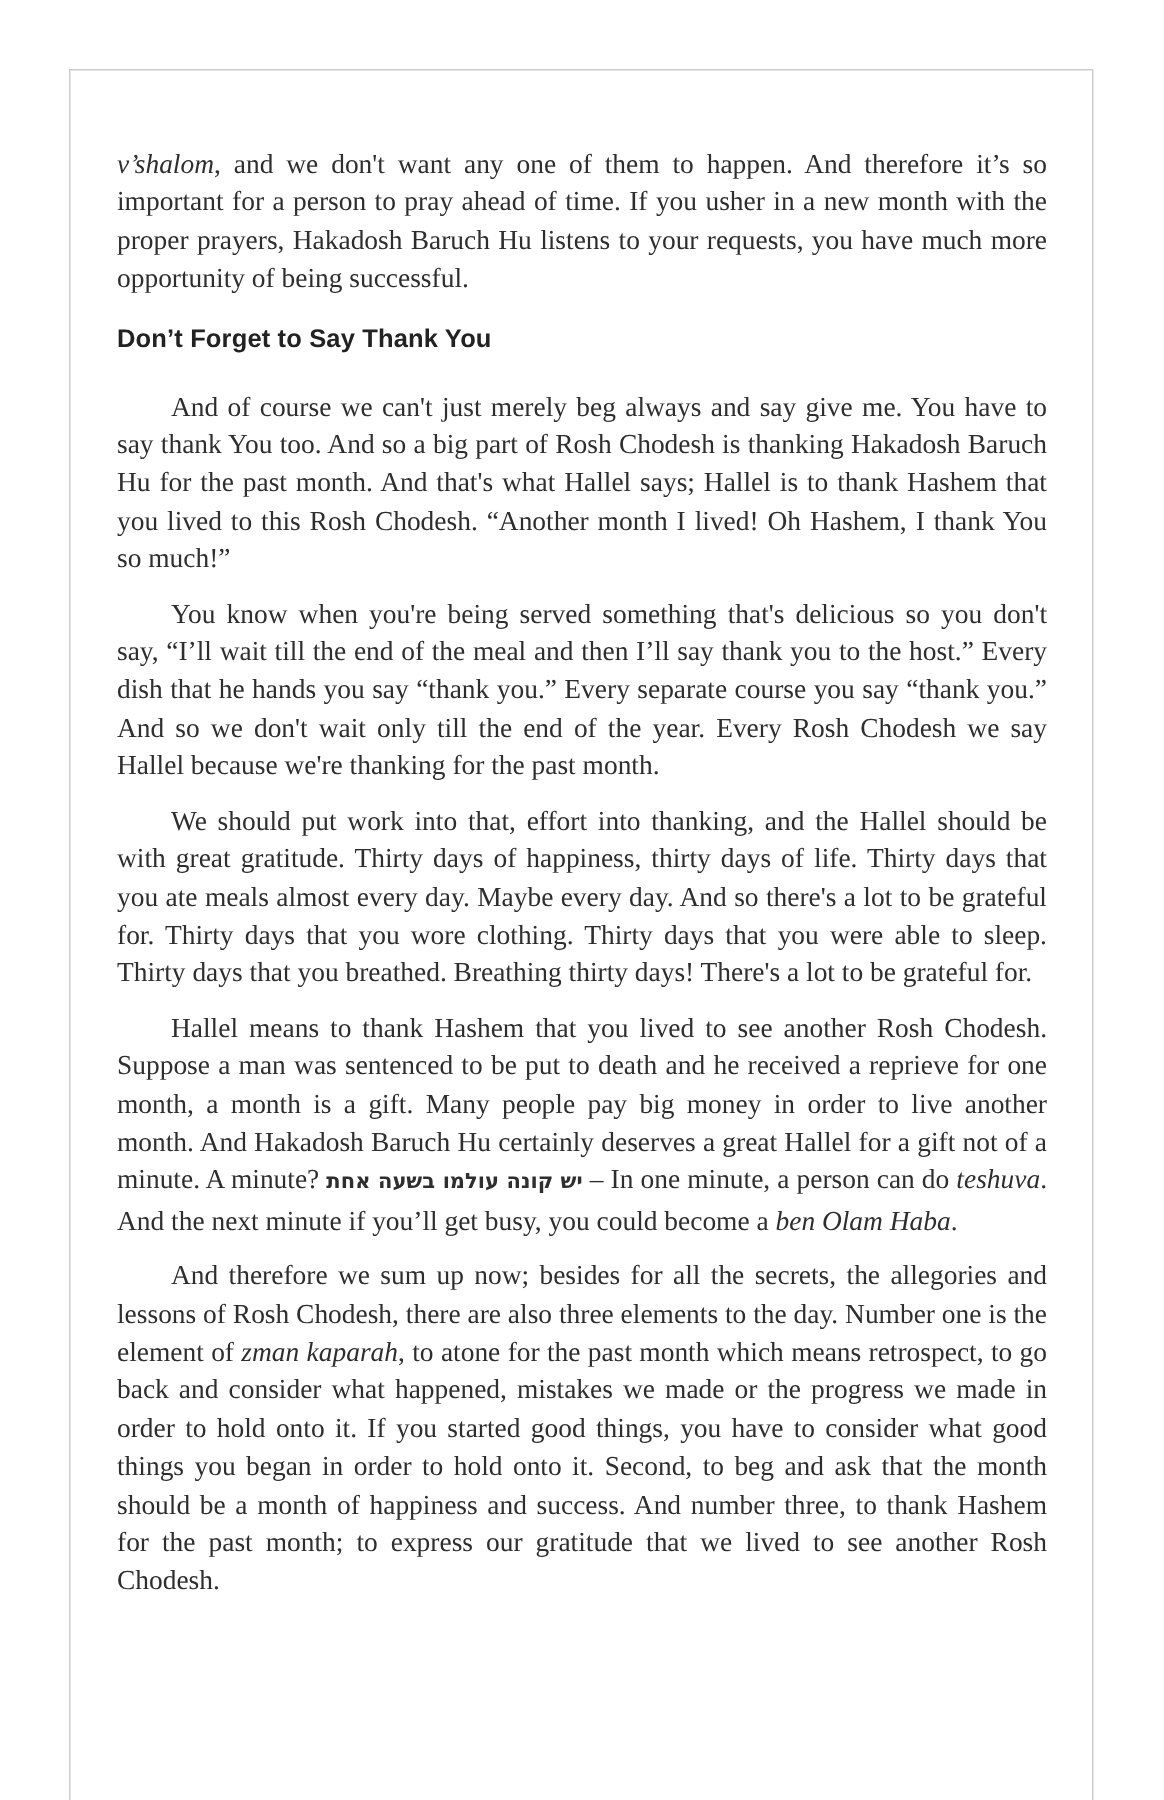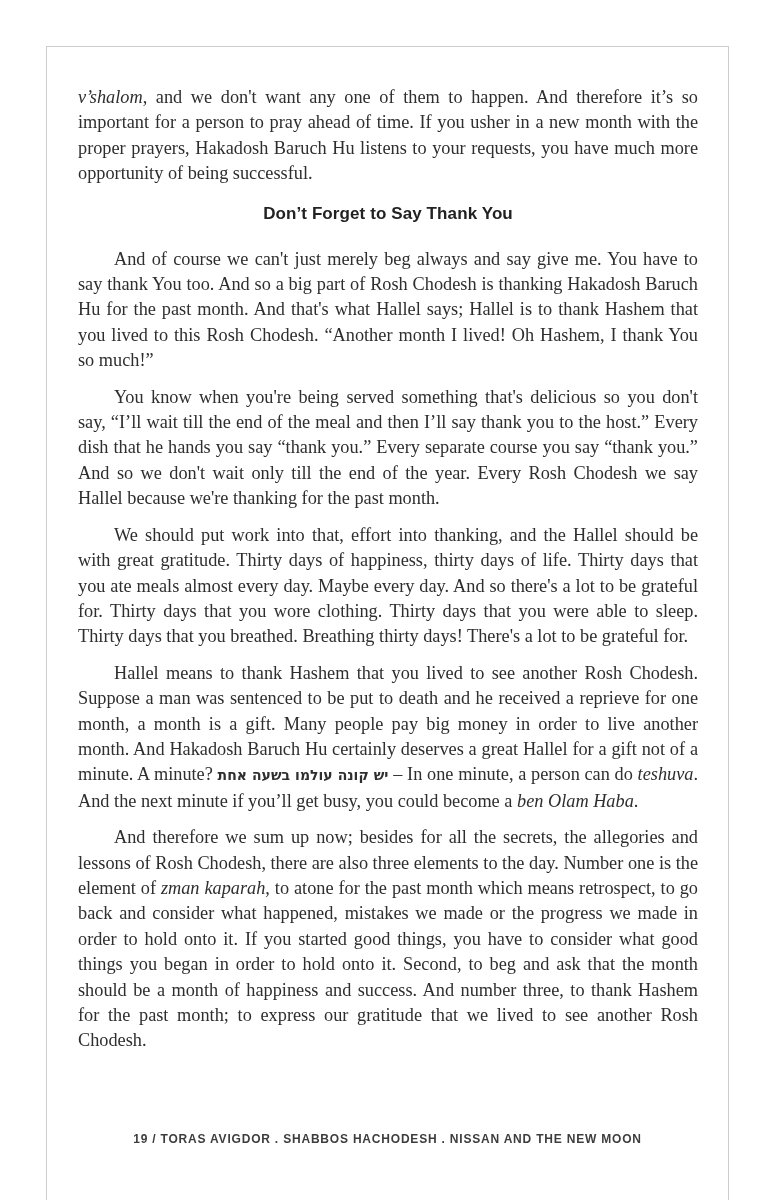--- a/index.html
+++ b/index.html
@@ -31,33 +31,33 @@
   .para {
     margin: 11px 0;
     font-size: 18.3px;
     line-height: 25.4px;
     text-align: justify;
     text-indent: 36px;
     color: #2e2e2e;
   }
   .para.no-indent {
     text-indent: 0;
-    margin-top: 0;
+    margin-top: 12px;
   }
   .it {
     font-style: italic;
   }
   .heb {
     font-family: "DejaVu Serif", "DejaVu Sans", serif;
     font-weight: 700;
     font-size: 14px;
   }
   .heading {
     margin: 16px 0 22px 0;
-    text-align: center;
+    text-align: left;
     font-family: "Liberation Sans", sans-serif;
     font-weight: 700;
     font-size: 17px;
     line-height: 22px;
     color: #222222;
     letter-spacing: 0.1px;
   }
   .footer {
     position: absolute;
     left: 0;
@@ -78,16 +78,13 @@
 <div class="page-frame">
   <div class="content">
     <p class="para no-indent"><span class="it">v’shalom</span><span>, and we don't want any one of them to happen. And therefore it’s so important for a person to pray ahead of time. If you usher in a new month with the proper prayers, Hakadosh Baruch Hu listens to your requests, you have much more opportunity of being successful.</span></p>
     <h2 class="heading">Don’t Forget to Say Thank You</h2>
     <p class="para"><span>And of course we can't just merely beg always and say give me. You have to say thank You too. And so a big part of Rosh Chodesh is thanking Hakadosh Baruch Hu for the past month. And that's what Hallel says; Hallel is to thank Hashem that you lived to this Rosh Chodesh. “Another month I lived! Oh Hashem, I thank You so much!”</span></p>
     <p class="para"><span>You know when you're being served something that's delicious so you don't say, “I’ll wait till the end of the meal and then I’ll say thank you to the host.” Every dish that he hands you say “thank you.” Every separate course you say “thank you.” And so we don't wait only till the end of the year. Every Rosh Chodesh we say Hallel because we're thanking for the past month.</span></p>
     <p class="para"><span>We should put work into that, effort into thanking, and the Hallel should be with great gratitude. Thirty days of happiness, thirty days of life. Thirty days that you ate meals almost every day. Maybe every day. And so there's a lot to be grateful for. Thirty days that you wore clothing. Thirty days that you were able to sleep. Thirty days that you breathed. Breathing thirty days! There's a lot to be grateful for.</span></p>
     <p class="para"><span>Hallel means to thank Hashem that you lived to see another Rosh Chodesh. Suppose a man was sentenced to be put to death and he received a reprieve for one month, a month is a gift. Many people pay big money in order to live another month. And Hakadosh Baruch Hu certainly deserves a great Hallel for a gift not of a minute. A minute? </span><span class="heb">יש קונה עולמו בשעה אחת</span><span> – In one minute, a person can do </span><span class="it">teshuva</span><span>. And the next minute if you’ll get busy, you could become a </span><span class="it">ben Olam Haba</span><span>.</span></p>
     <p class="para"><span>And therefore we sum up now; besides for all the secrets, the allegories and lessons of Rosh Chodesh, there are also three elements to the day. Number one is the element of </span><span class="it">zman kaparah</span><span>, to atone for the past month which means retrospect, to go back and consider what happened, mistakes we made or the progress we made in order to hold onto it. If you started good things, you have to consider what good things you began in order to hold onto it. Second, to beg and ask that the month should be a month of happiness and success. And number three, to thank Hashem for the past month; to express our gratitude that we lived to see another Rosh Chodesh.</span></p>
   </div>
-  <div class="footer">
-    <span>19 / TORAS AVIGDOR . SHABBOS HACHODESH . NISSAN AND THE NEW MOON</span>
-  </div>
 </div>
 
 </body></html>

